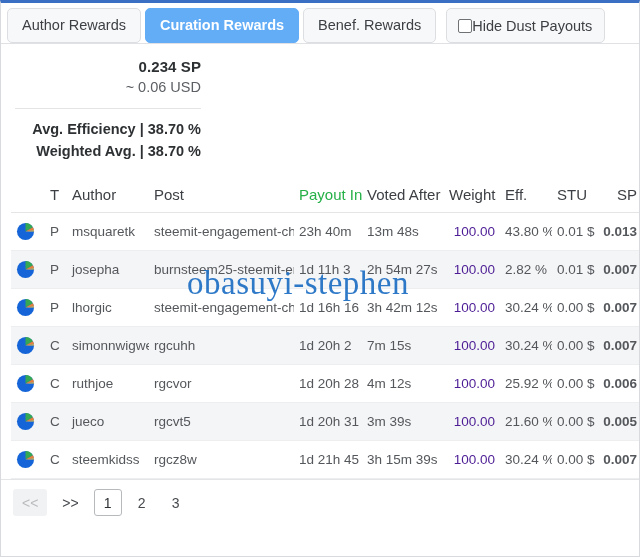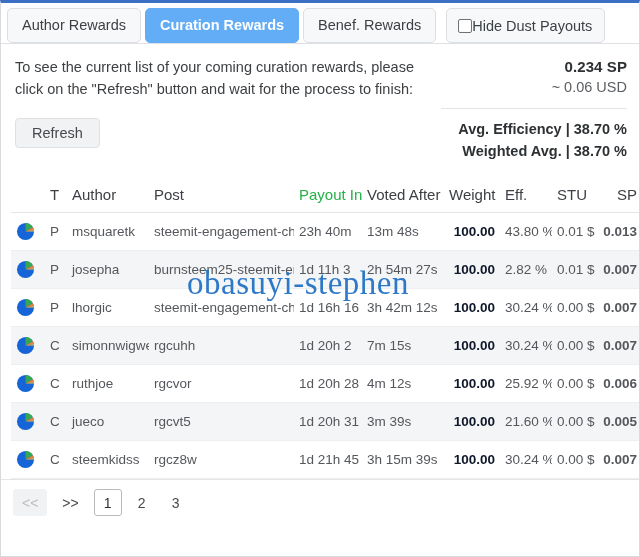--- a/index.html
+++ b/index.html
@@ -154,21 +154,21 @@
   table.rewards td {
     padding: 9px 5px;
     color: #54575b;
     border-bottom: 1px solid #eceef0;
     overflow: hidden;
     white-space: nowrap;
     text-overflow: clip;
     vertical-align: middle;
   }
   table.rewards tbody tr:nth-child(even) { background: #f4f5f6; }
-  table.rewards td.num { text-align: right; color: #0f172a; font-weight: bold; }
+  table.rewards td.num { text-align: right; color: #4c1d95; }
   td.link, td.link span { color: #4a7fbf; }
   td.sp-val { font-weight: 700; color: #2f3235; text-align: right; }
   td.type { color: #6d7074; }
 
   
   .c-icon  { width: 34px; }
   .c-type  { width: 22px; }
   .c-auth  { width: 82px; }
   .c-post  { width: 145px; }
   .c-pay   { width: 68px; }
@@ -237,26 +237,20 @@
     <div class="tab">
       <span>Benef. Rewards</span>
     </div>
     <div class="checkbox-tab">
       <span class="chkbox"></span>
       <span>Hide Dust Payouts</span>
     </div>
   </div>
 
   <div class="info">
-    <div class="info-left">
-      <div class="info-text">To see the current list of your coming curation rewards, please click on the "Refresh" button and wait for the process to finish:</div>
-      <div class="refresh-btn">
-        <span>Refresh</span>
-      </div>
-    </div>
     <div class="info-right">
       <div class="sp-total">0.234 SP</div>
       <div class="usd-total">~ 0.06 USD</div>
       <div class="divline"></div>
       <div class="stat-line">Avg. Efficiency | 38.70 %</div>
       <div class="stat-line">Weighted Avg. | 38.70 %</div>
     </div>
   </div>
 
   <div class="table-wrap">

